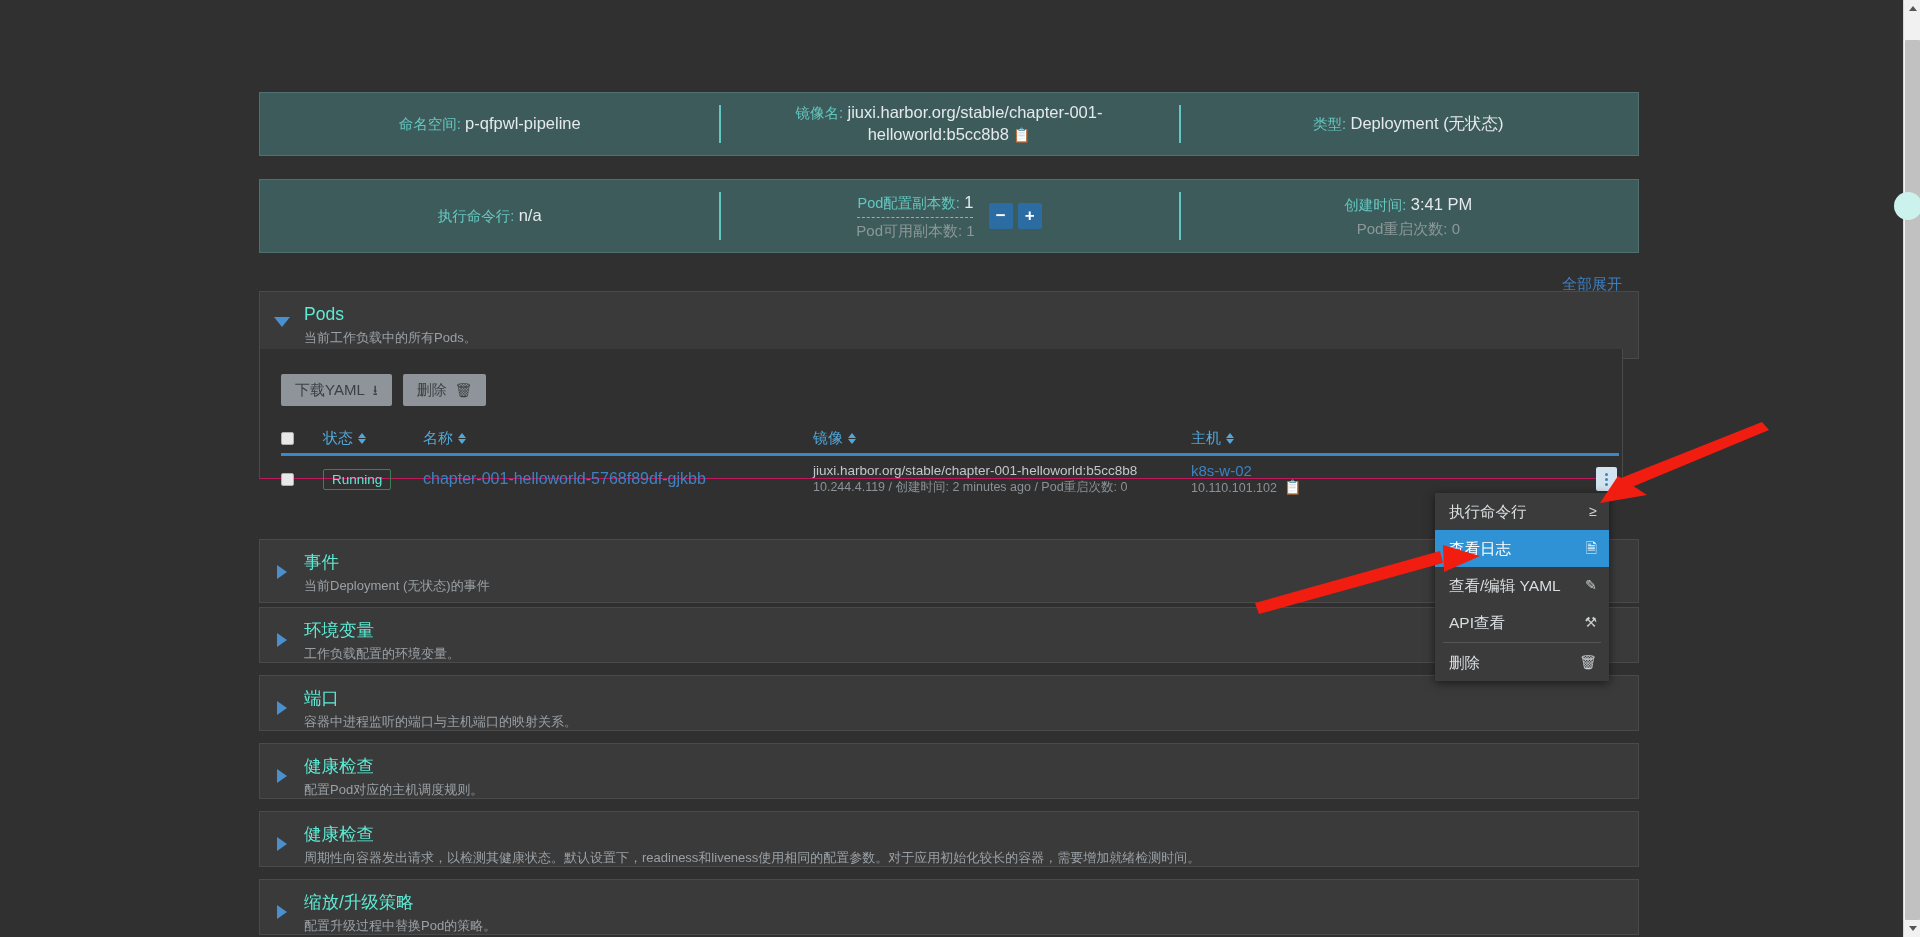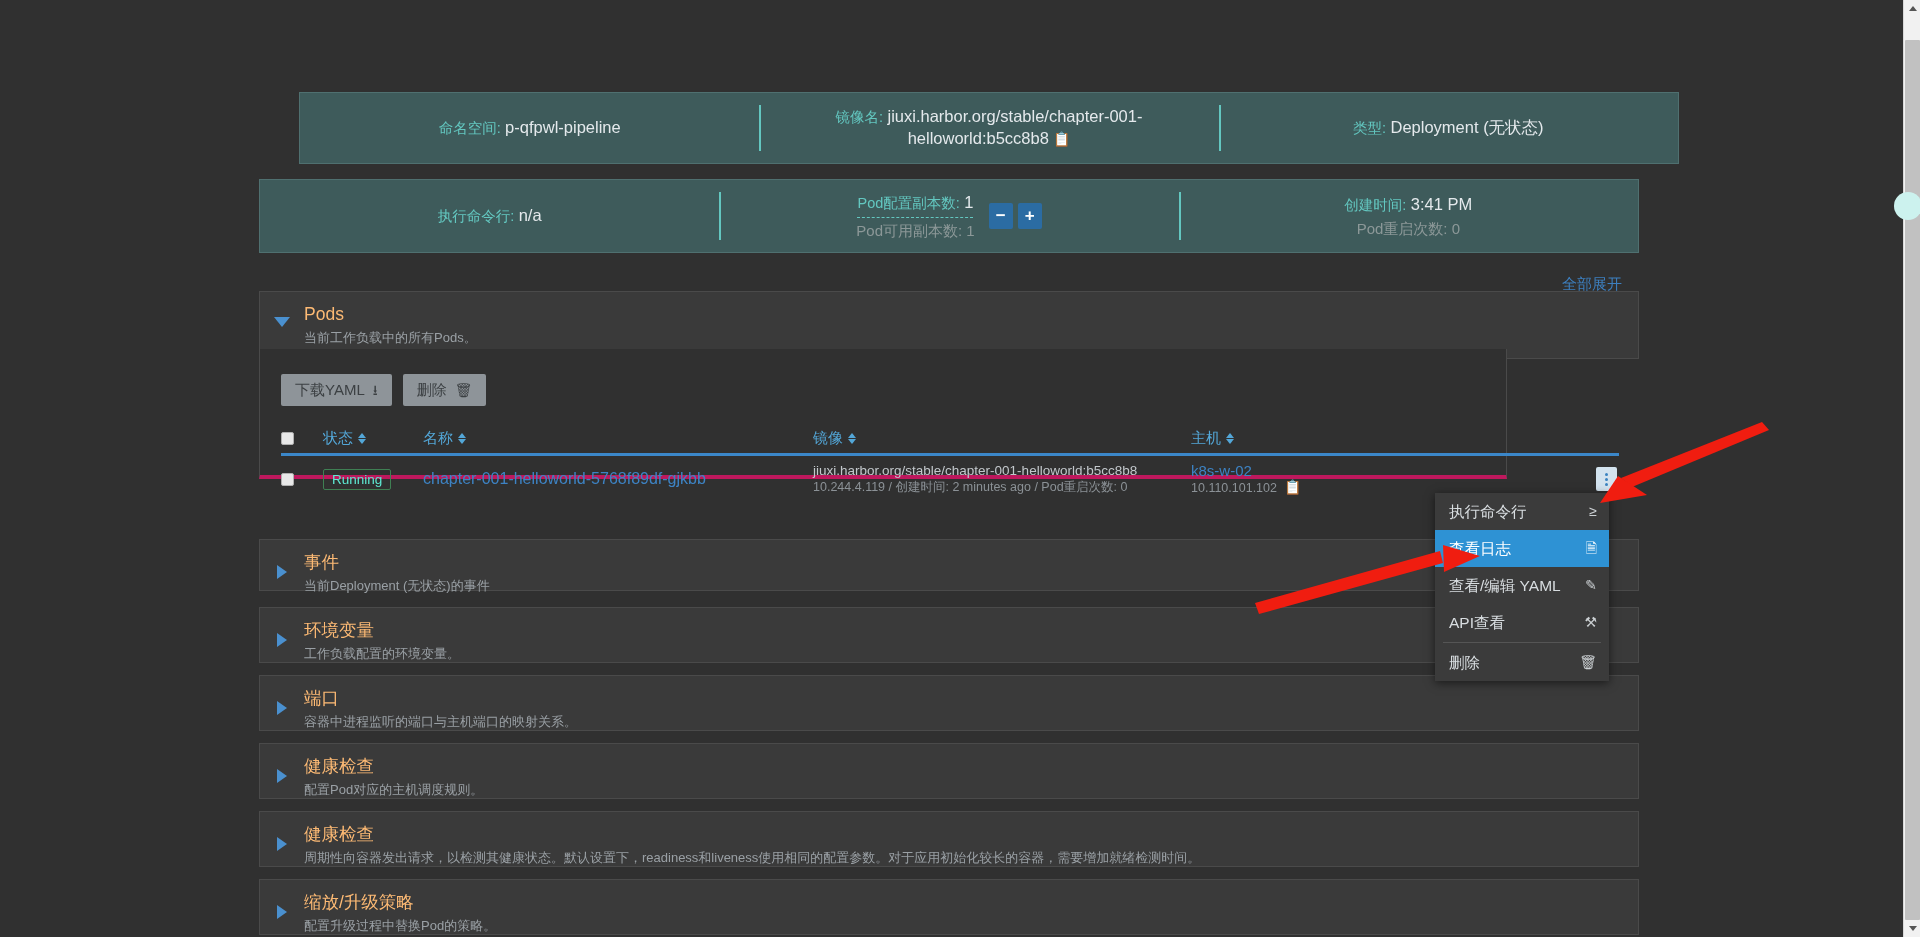--- a/index.html
+++ b/index.html
@@ -64,21 +64,21 @@
     flex-direction: column; gap: 3px; border-radius: 2px; cursor: pointer;
   }
   .kebab-btn span { display: block; width: 4px; height: 4px; border-radius: 50%; background: #3b83c0; }
 
   
   .info-panel {
     position: absolute; left: 259px; width: 1380px;
     background: #3e5b5b; border: 1px solid #4f7070;
     display: flex;
   }
-  .info-panel.row1 { top: 92px; height: 72px; margin-left: 40px; }
+  .info-panel.row1 { top: 92px; height: 64px; }
   .info-panel.row2 { top: 179px; height: 74px; }
   .info-cell {
     flex: 1 1 0; display: flex; flex-direction: column;
     align-items: center; justify-content: center; position: relative;
     padding: 4px 14px; text-align: center;
   }
   .info-cell + .info-cell::before {
     content: ""; position: absolute; left: 0; top: 12px; bottom: 12px;
     width: 2px; background: #63c7c0;
   }
@@ -110,28 +110,28 @@
     position: absolute; left: 259px; width: 1380px;
     background: #3a3a3a; border: 1px solid #4a4a4a;
   }
   .sec-head { display: flex; align-items: flex-start; padding: 11px 0 11px 0; }
   .sec-caret {
     width: 44px; min-width: 44px; display: flex; justify-content: center;
     align-items: center; padding-top: 14px; cursor: pointer;
   }
   .caret-down { width: 0; height: 0; border-left: 8px solid transparent; border-right: 8px solid transparent; border-top: 10px solid #4a90cf; }
   .caret-right { width: 0; height: 0; border-top: 7px solid transparent; border-bottom: 7px solid transparent; border-left: 10px solid #4a90cf; }
-  .sec-title { font-size: 17.5px; color: #fdba74; line-height: 23px; }
+  .sec-title { font-size: 17.5px; color: #5eead4; line-height: 23px; }
   .sec-desc { font-size: 13px; color: #9aa0a5; margin-top: 3px; line-height: 18px; }
 
   
   .pods-body {
-    position: absolute; left: 259px; top: 349px; width: 1248px; height: 130px;
+    position: absolute; left: 259px; top: 349px; width: 1364px; height: 130px;
     background: #303030; border-left: 1px solid #4a4a4a; border-right: 1px solid #4a4a4a;
-    border-bottom: 4px solid #be185d;
+    border-bottom: 1px solid #be185d;
   }
   .toolbar { position: absolute; left: 21px; top: 25px; display: flex; gap: 11px; }
   .tb-btn {
     background: #8e9499; color: #3c4043; font-size: 15px;
     padding: 7px 14px; border-radius: 2px; cursor: pointer;
     display: flex; align-items: center; gap: 8px; line-height: 18px;
   }
   .tb-ico { font-size: 14px; }
 
   .pods-table { position: absolute; left: 21px; top: 75px; width: 1338px; }
@@ -341,21 +341,21 @@
             <div class="row-kebab">
               <span></span>
               <span></span>
               <span></span>
             </div>
           </div>
         </div>
       </div>
     </div>
 
-    <div class="section" style="top:539px; height:52px;">
+    <div class="section" style="top:539px; height:64px;">
       <div class="sec-head">
         <div class="sec-caret">
             <span class="caret-right"></span>
           </div>
         <div>
           <div class="sec-title">事件</div>
           <div class="sec-desc">当前Deployment (无状态)的事件</div>
         </div>
       </div>
     </div>

